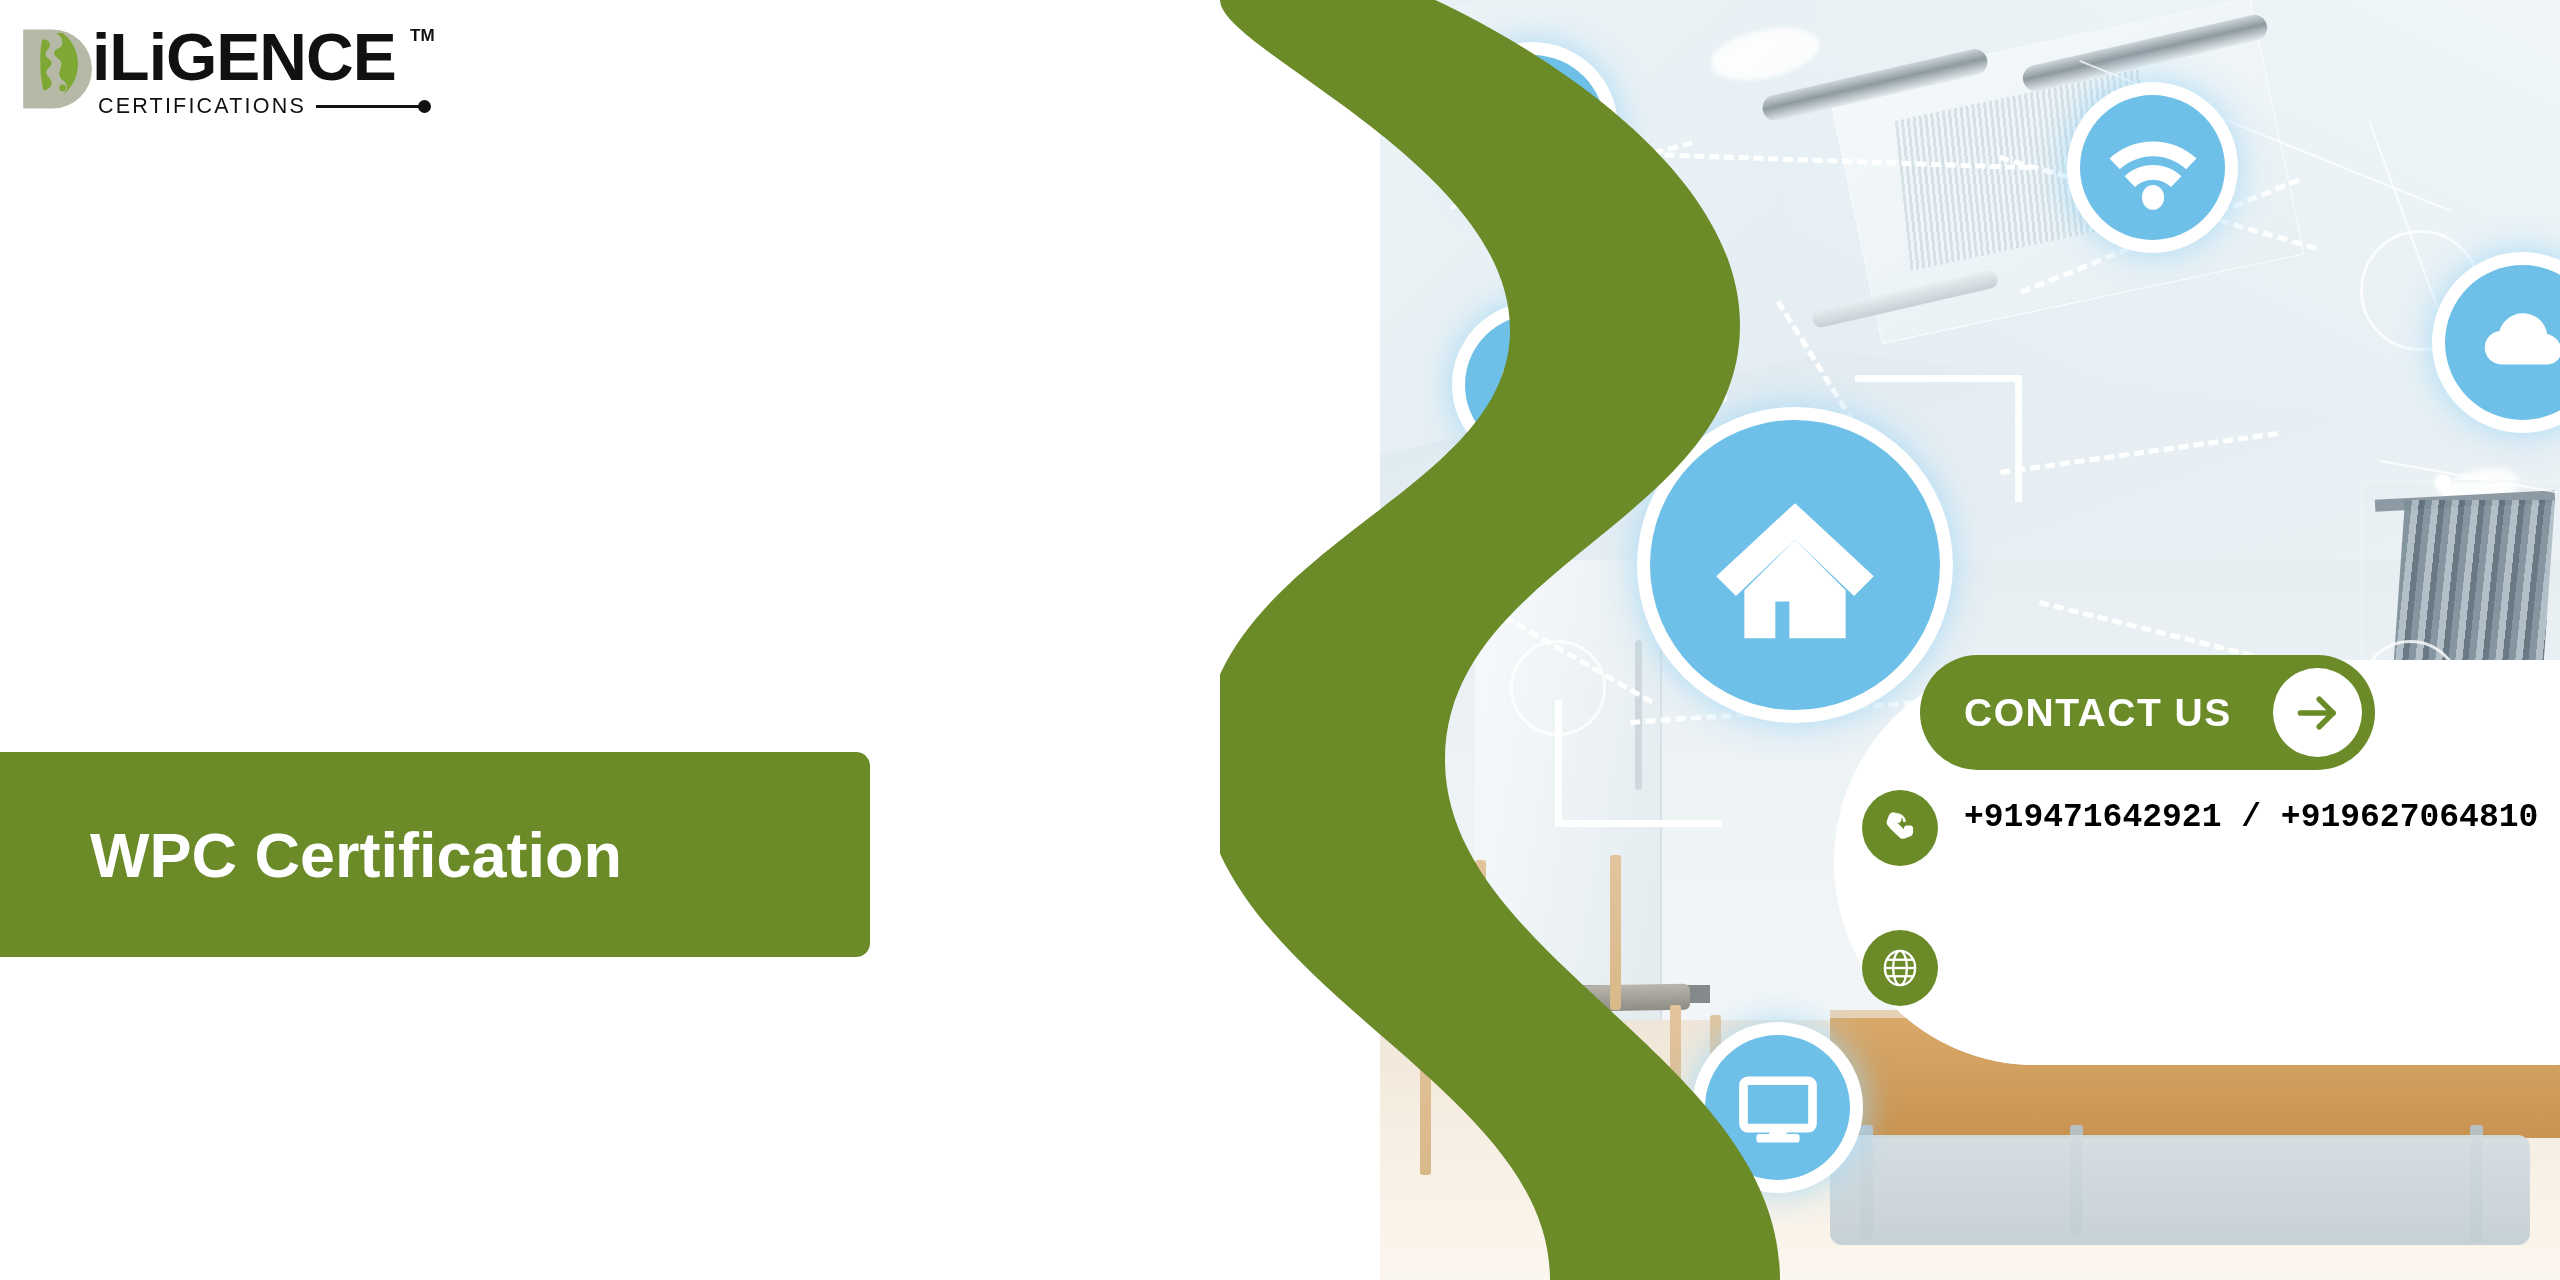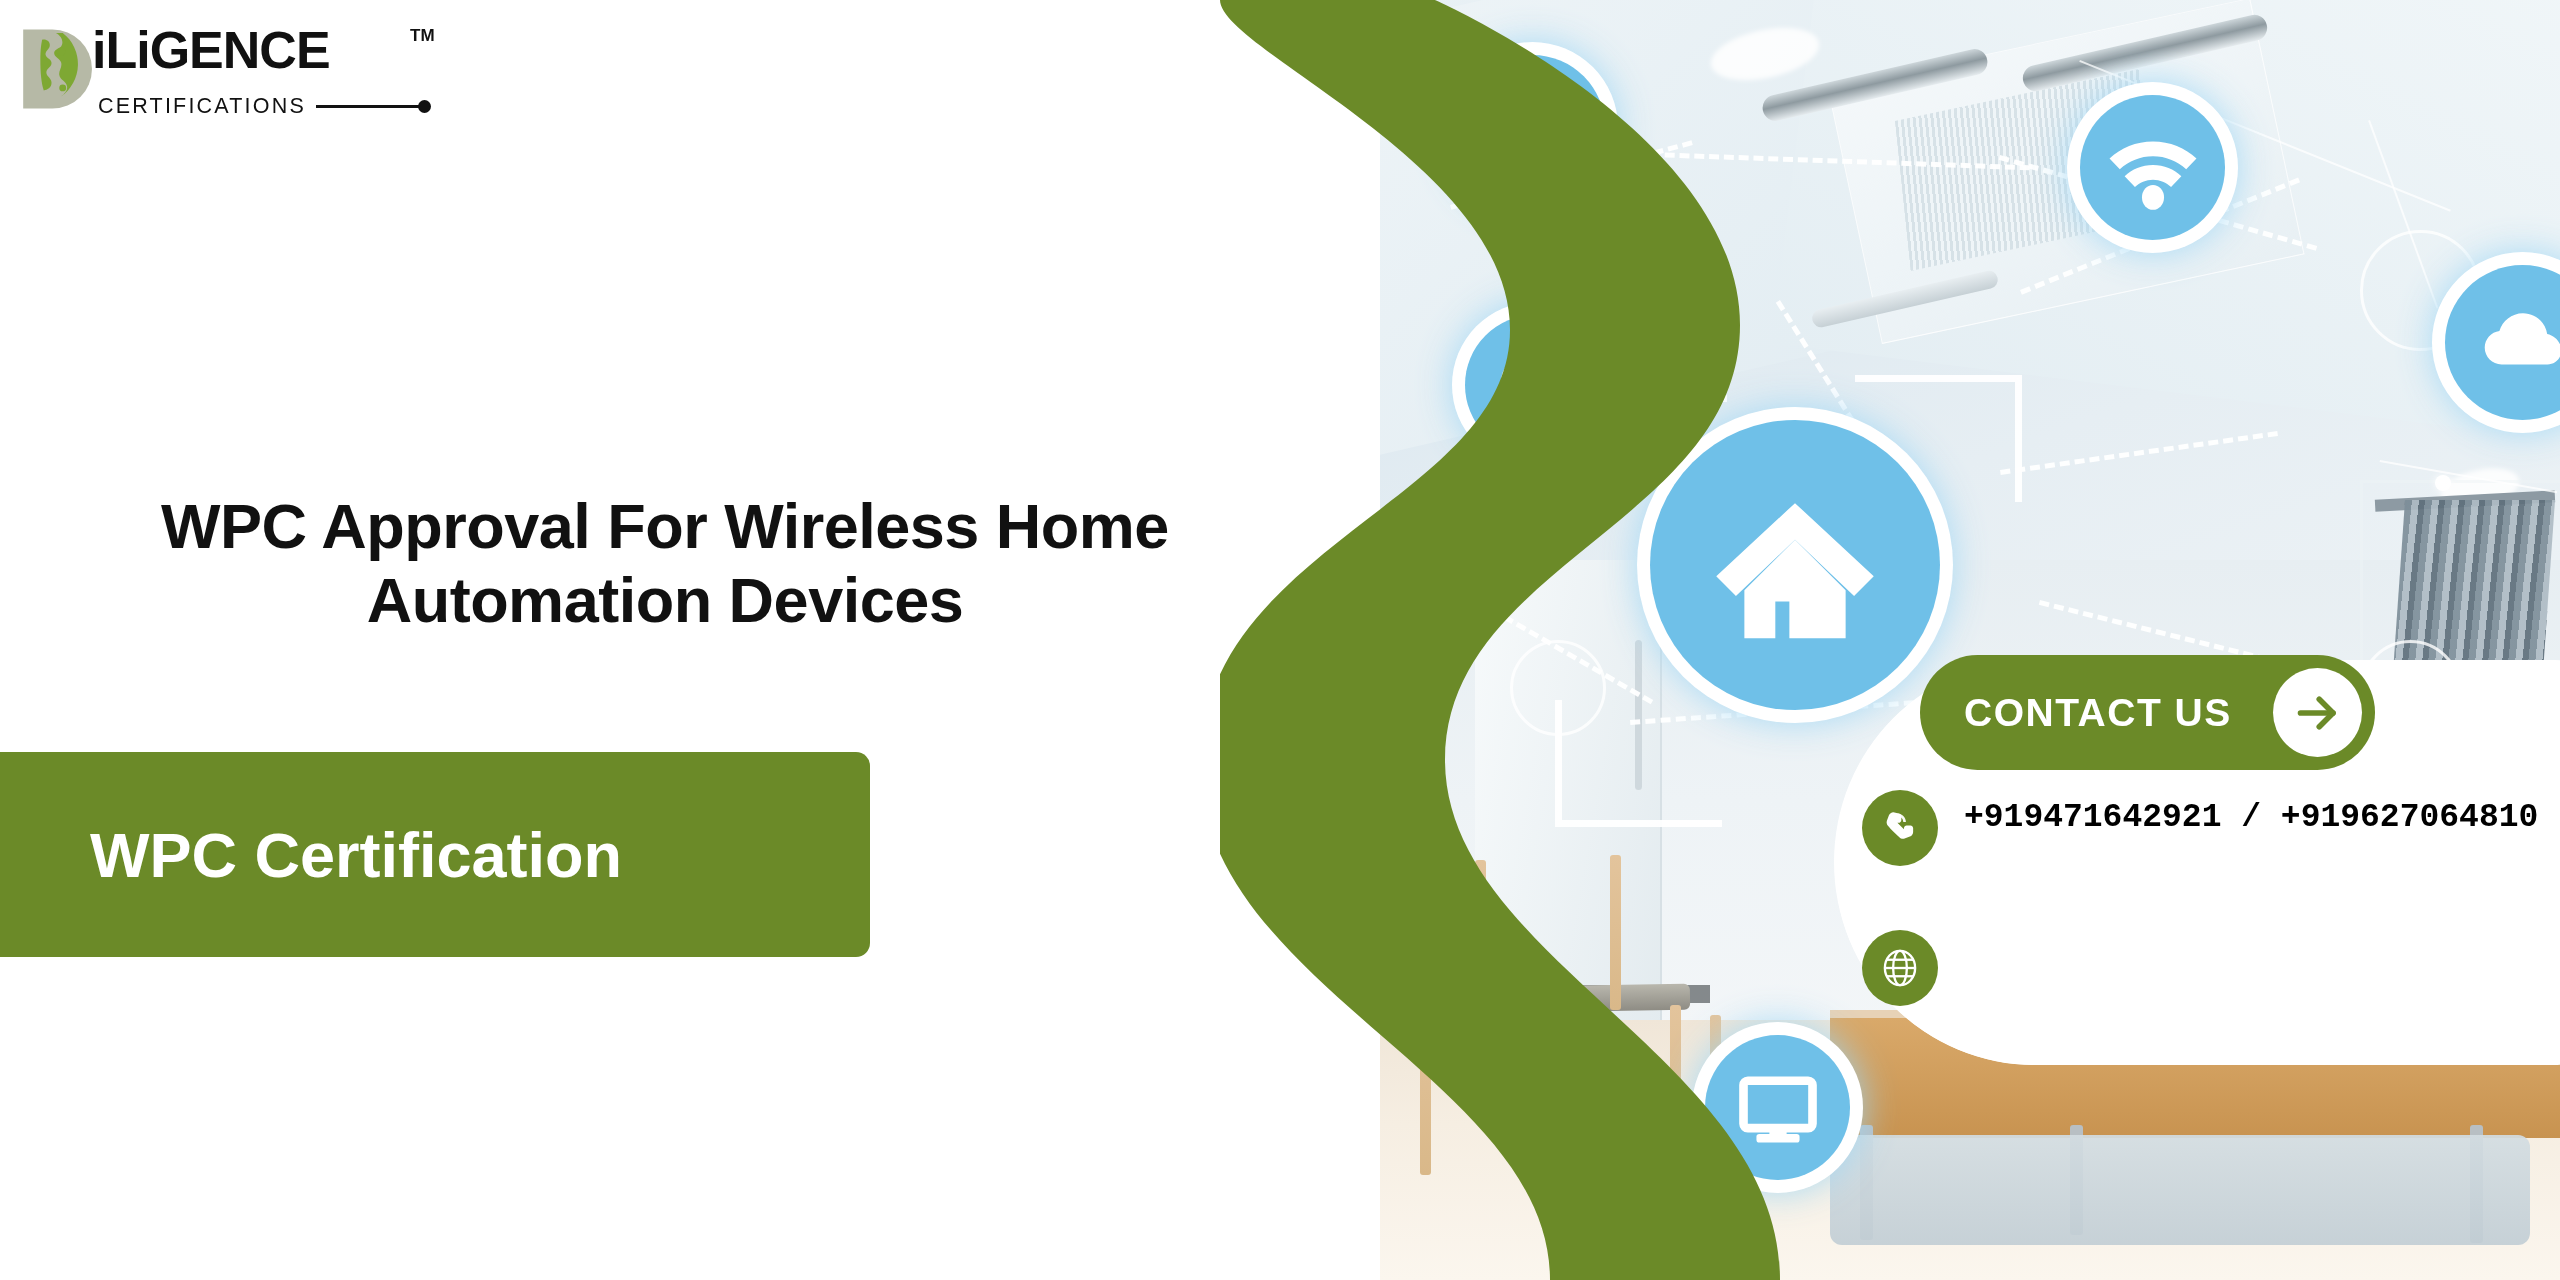--- a/index.html
+++ b/index.html
@@ -7,21 +7,21 @@
 
   #banner{position:relative;width:2560px;height:1280px;background:#ffffff;overflow:hidden;}
 
   
   .left-panel{position:absolute;left:0;top:0;width:1500px;height:1280px;background:#ffffff;z-index:5;}
 
   
   .logo{position:absolute;left:18px;top:18px;width:420px;height:100px;z-index:40;}
   .logo-globe{position:absolute;left:0;top:8px;width:86px;height:86px;}
   .logo-text-wrap{position:absolute;left:74px;top:6px;}
-  .logo-main{font-size:52px;font-weight:700;letter-spacing:-1px;color:#111;line-height:1;font-family:"Liberation Sans",sans-serif;white-space:nowrap;}
+  .logo-main{font-size:66px;font-weight:700;letter-spacing:-1px;color:#111;line-height:1;font-family:"Liberation Sans",sans-serif;white-space:nowrap;}
   .logo-tm{position:absolute;left:392px;top:8px;font-size:17px;font-weight:700;color:#111;}
   .logo-sub-row{position:absolute;left:80px;top:76px;display:flex;align-items:center;width:330px;}
   .logo-sub{font-size:21.5px;letter-spacing:2.2px;color:#111;font-weight:400;white-space:nowrap;font-family:"Liberation Sans",sans-serif;}
   .logo-rule{flex:1;height:2.5px;background:#111;margin-left:10px;position:relative;}
   .logo-rule:after{content:"";position:absolute;right:-3px;top:-5px;width:13px;height:13px;border-radius:50%;background:#111;}
 
   
   .headline{position:absolute;left:0px;top:490px;width:1330px;text-align:center;z-index:30;
     font-size:63px;font-weight:700;color:#111;line-height:1.17;letter-spacing:-0.5px;
     font-family:"Liberation Sans",sans-serif;}
@@ -263,24 +263,20 @@
     <div class="logo-text-wrap">
       <div class="logo-main">iLiGENCE</div>
     </div>
     <div class="logo-tm">TM</div>
     <div class="logo-sub-row">
       <span class="logo-sub">CERTIFICATIONS</span>
       <span class="logo-rule"></span>
     </div>
   </div>
 
-  <div class="headline">
-    <div>WPC Approval For Wireless Home</div>
-    <div>Automation Devices</div>
-  </div>
 
   <div class="tag-banner">
     <span class="tag-banner-label">WPC Certification</span>
   </div>
 
   <div class="contact-card"></div>
 
   <div class="contact-btn">
     <span class="contact-btn-label">CONTACT US</span>
     <span class="contact-arrow">

